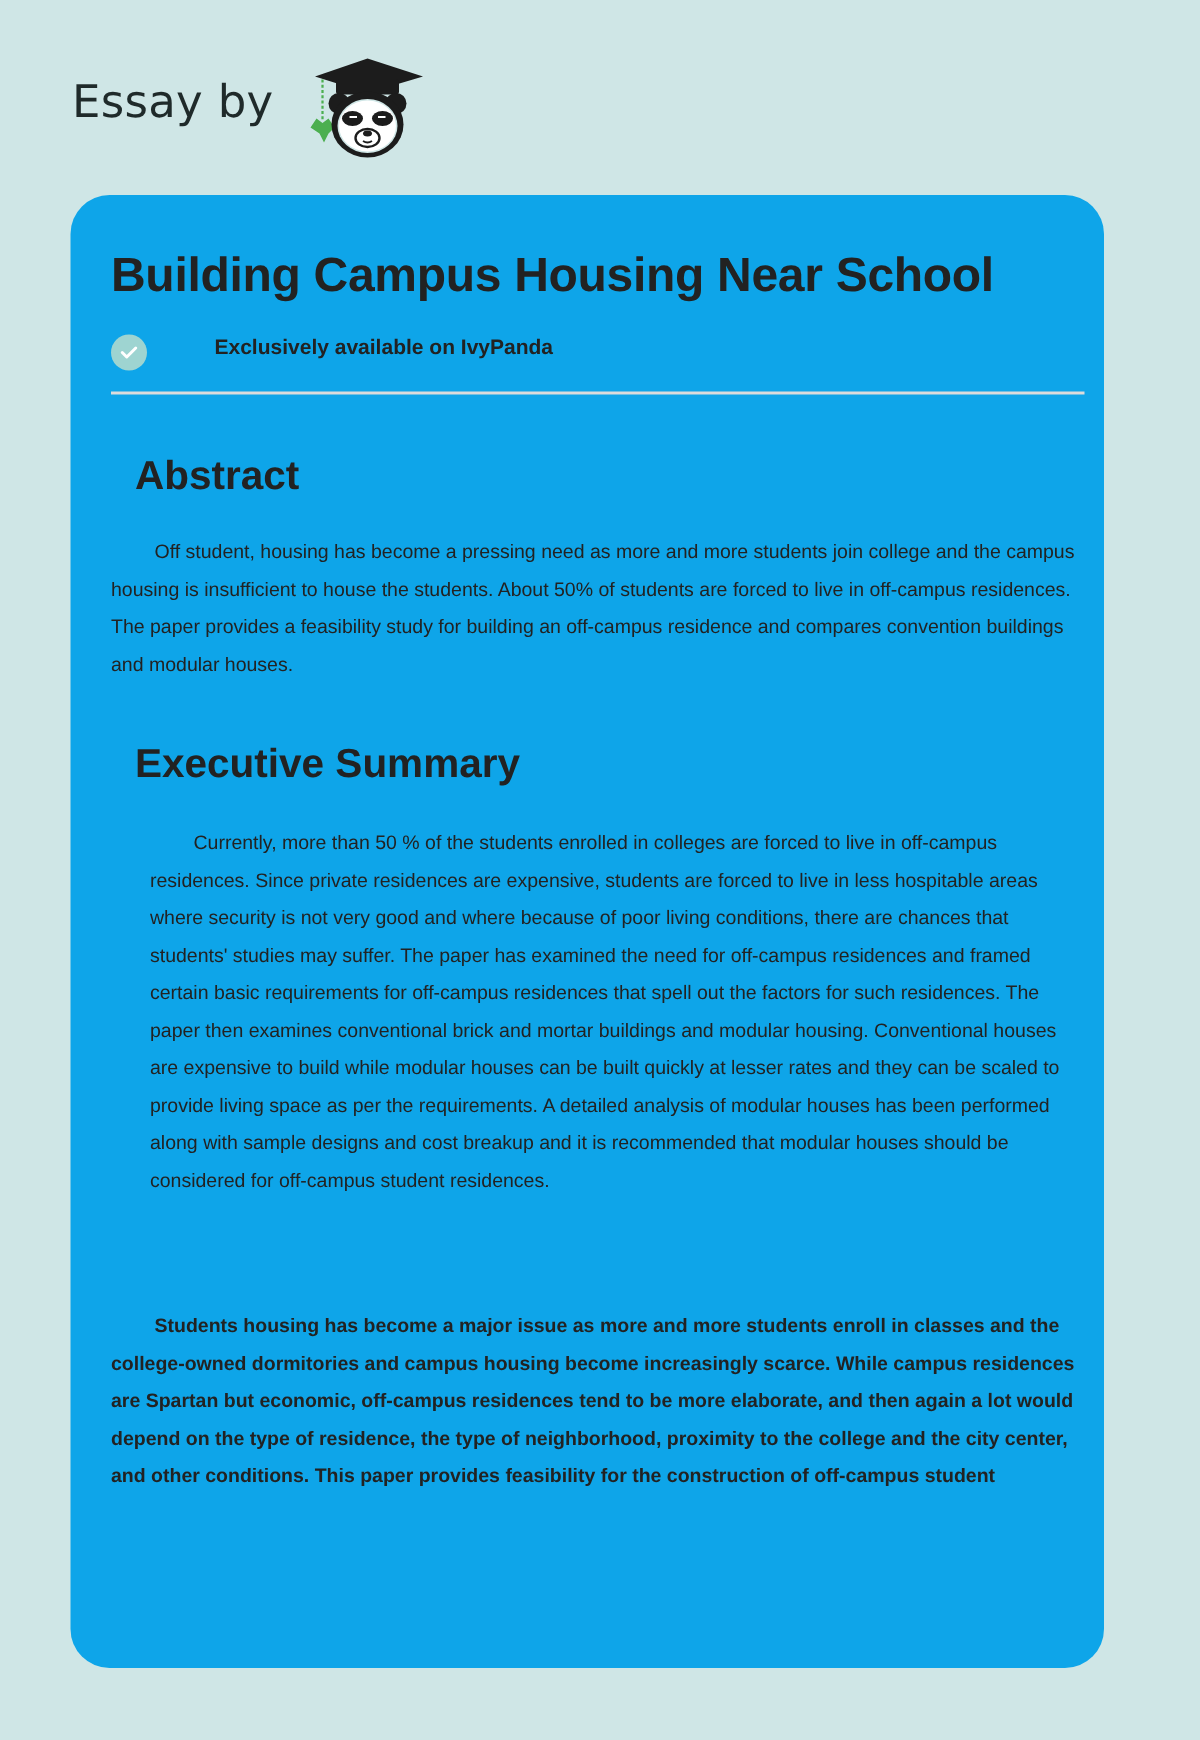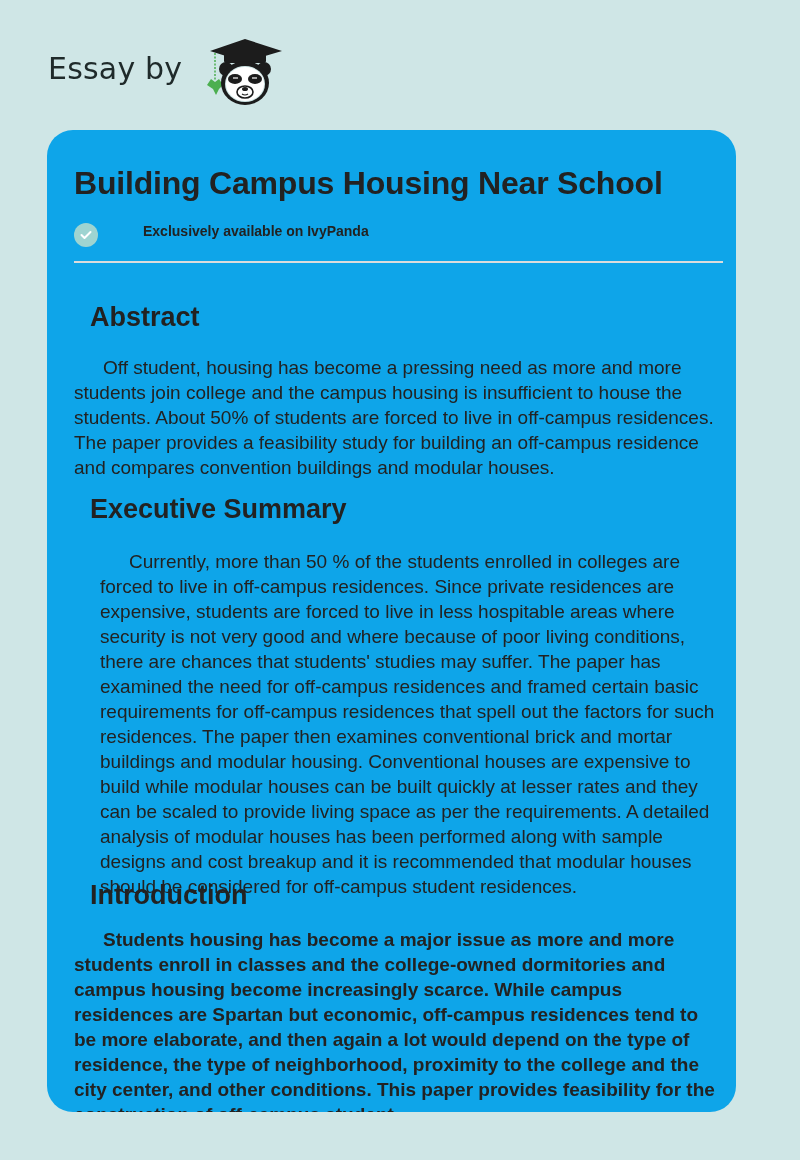--- a/index.html
+++ b/index.html
@@ -114,21 +114,21 @@
     }
     h2 {
       margin: 16px;
       font-size: 27px;
       font-weight: bold;
       color: #222;
       line-height: 32px;
     }
     p {
       margin: 0;
-      font-size: 19px;
+      font-size: 13px;
       line-height: 25px;
       color: #222;
       text-indent: 29px;
     }
     .sec-abstract { top: 155px; }
     .sec-abstract p { margin-top: 22px; }
     .sec-exec { top: 347px; }
     .sec-exec p { margin-top: 24px; margin-left: 26px; }
     .sec-intro { top: 733px; }
     .sec-intro p { margin-top: 8px; font-weight: bold; }
@@ -184,17 +184,16 @@
       <h2>Abstract</h2>
       <p>Off student, housing has become a pressing need as more and more students join college and the campus housing is insufficient to house the students. About 50% of students are forced to live in off-campus residences. The paper provides a feasibility study for building an off-campus residence and compares convention buildings and modular houses.</p>
     </div>
 
     <div class="section sec-exec">
       <h2>Executive Summary</h2>
       <p>Currently, more than 50 % of the students enrolled in colleges are forced to live in off-campus residences. Since private residences are expensive, students are forced to live in less hospitable areas where security is not very good and where because of poor living conditions, there are chances that students' studies may suffer. The paper has examined the need for off-campus residences and framed certain basic requirements for off-campus residences that spell out the factors for such residences. The paper then examines conventional brick and mortar buildings and modular housing. Conventional houses are expensive to build while modular houses can be built quickly at lesser rates and they can be scaled to provide living space as per the requirements. A detailed analysis of modular houses has been performed along with sample designs and cost breakup and it is recommended that modular houses should be considered for off-campus student residences.</p>
     </div>
 
     <div class="section sec-intro">
-      <h2>Introduction</h2>
       <p>Students housing has become a major issue as more and more students enroll in classes and the college-owned dormitories and campus housing become increasingly scarce. While campus residences are Spartan but economic, off-campus residences tend to be more elaborate, and then again a lot would depend on the type of residence, the type of neighborhood, proximity to the college and the city center, and other conditions. This paper provides feasibility for the construction of off-campus student</p>
     </div>
   </div>
 </div>
 
 </body></html>

